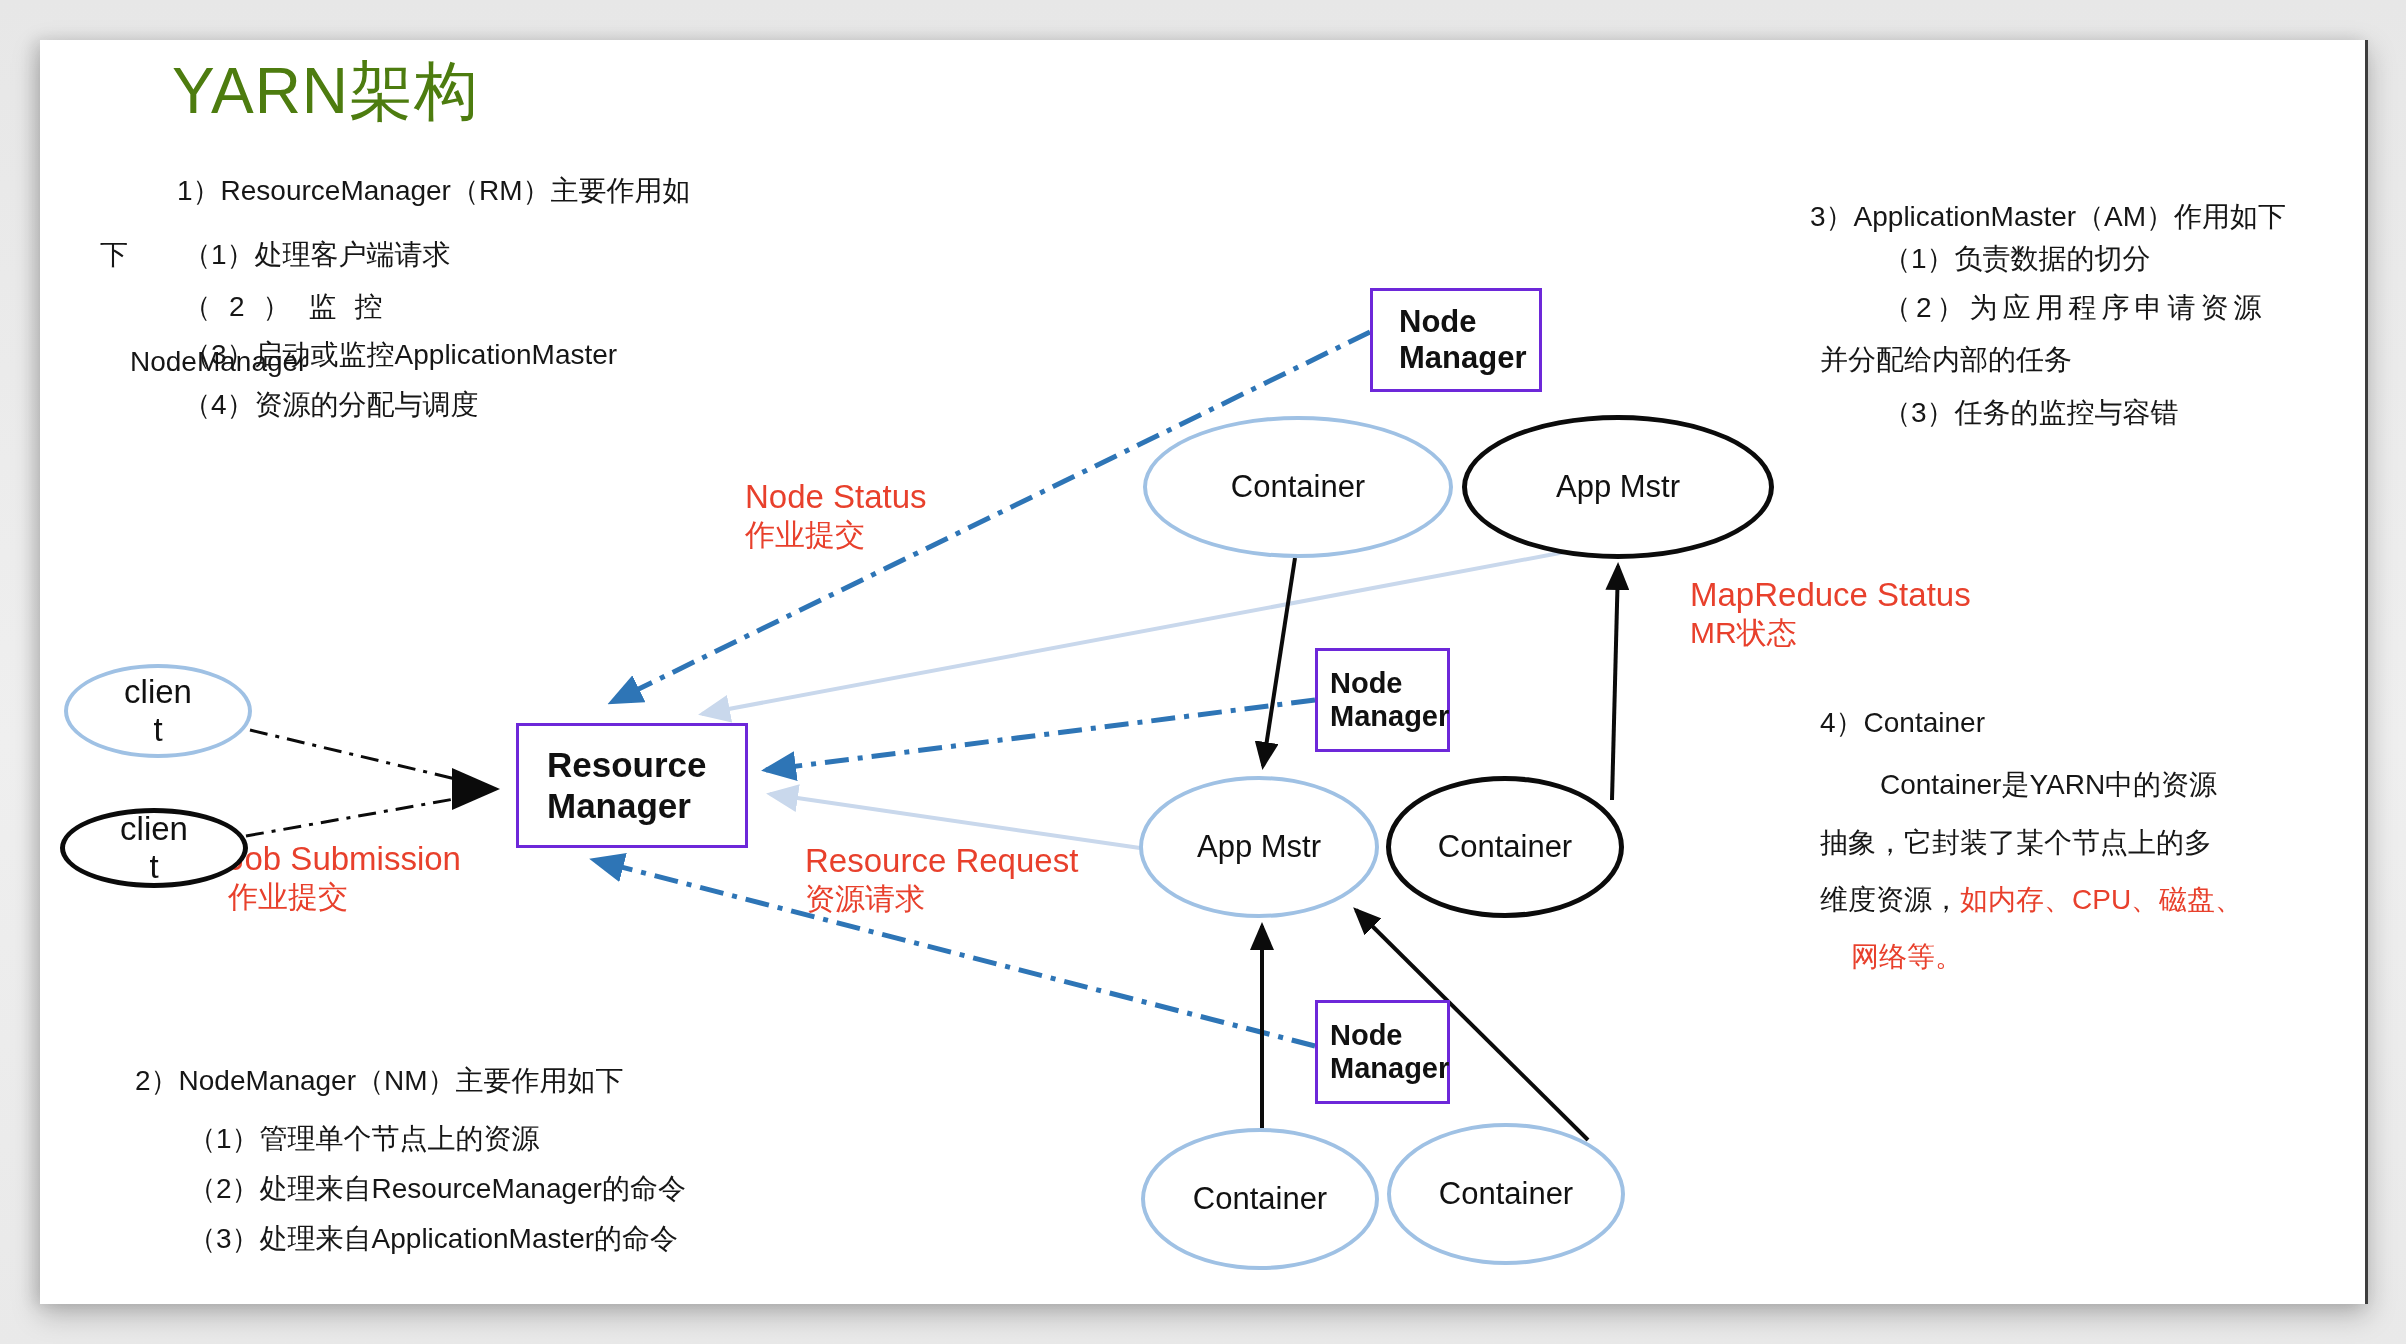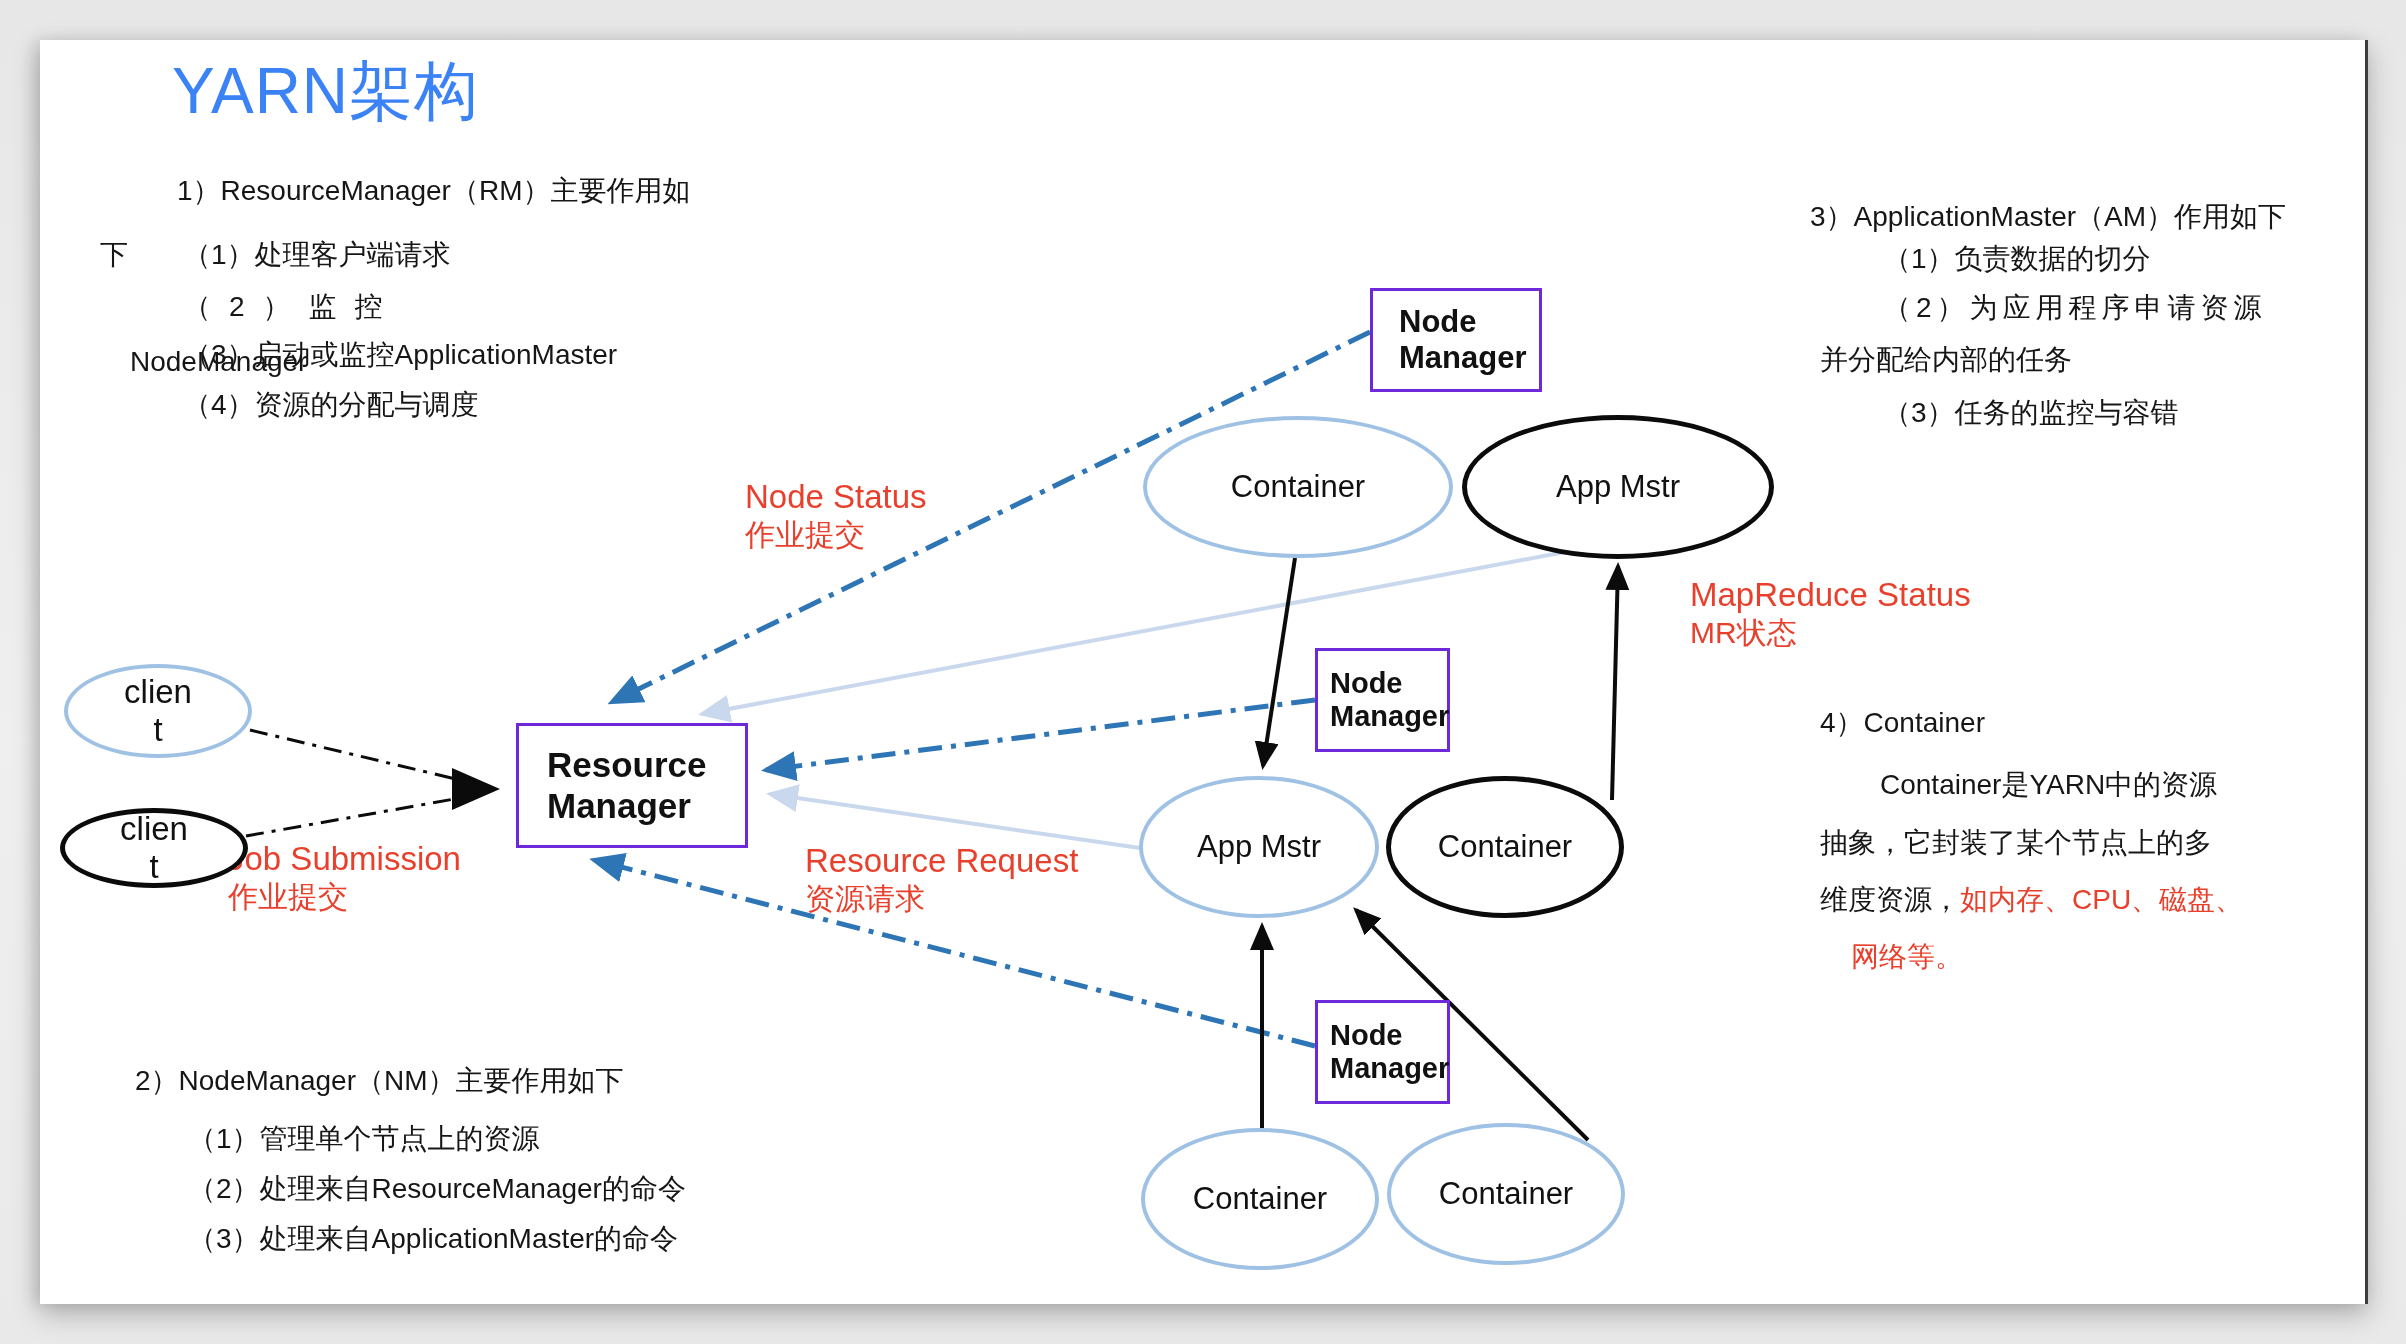--- a/index.html
+++ b/index.html
@@ -8,21 +8,21 @@
     background:linear-gradient(180deg,#e7e7e7 0%,#efefef 55%,#e9e9e9 100%);
     font-family:"Liberation Sans","DejaVu Sans",sans-serif;
     color:#111;
   }
   .page{
     position:absolute;left:40px;top:40px;width:2325px;height:1264px;
     background:#fff;border-right:3px solid #3d3d3d;
     box-shadow:0 10px 26px rgba(0,0,0,.25), -6px 0 14px rgba(0,0,0,.10);
   }
   .abs{position:absolute;white-space:nowrap;}
-  .title{font-size:64px;color:#3b82f6;letter-spacing:1px;}
+  .title{font-size:64px;color:#4d7c0f;letter-spacing:1px;}
   .note{font-size:28px;color:#161616;}
   .red{color:#e8402c;}
   .edge-label{position:absolute;text-align:left;color:#e8402c;}
   .edge-label .en{font-size:33px;line-height:38px;}
   .edge-label .zh{font-size:30px;line-height:38px;}
   .node-box{
     position:absolute;background:#fff;border:3px solid #6d28d9;
     display:flex;flex-direction:column;justify-content:center;
     font-weight:bold;color:#111;z-index:2;box-sizing:border-box;
   }

